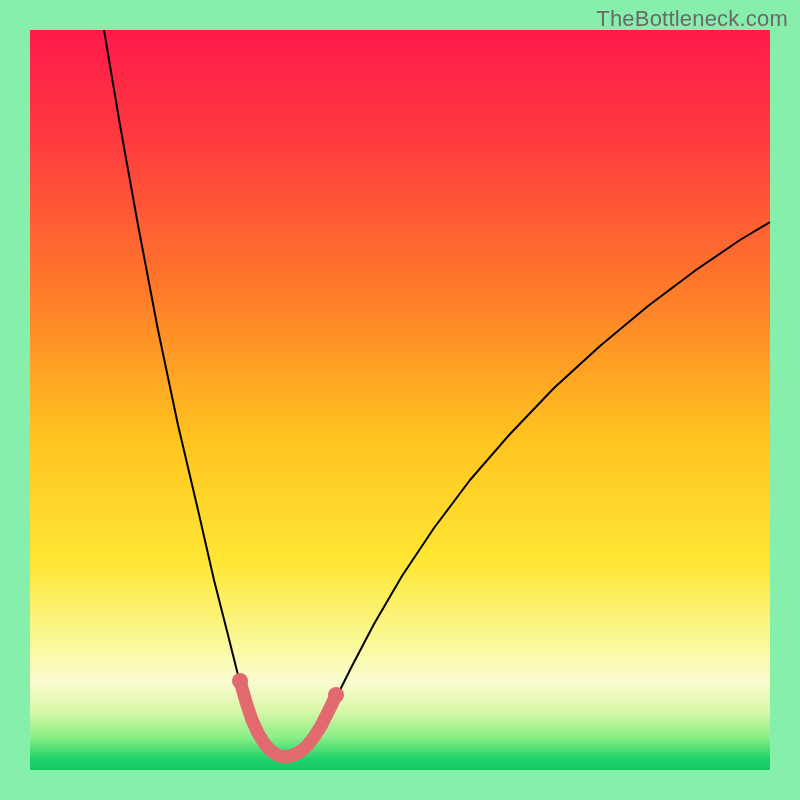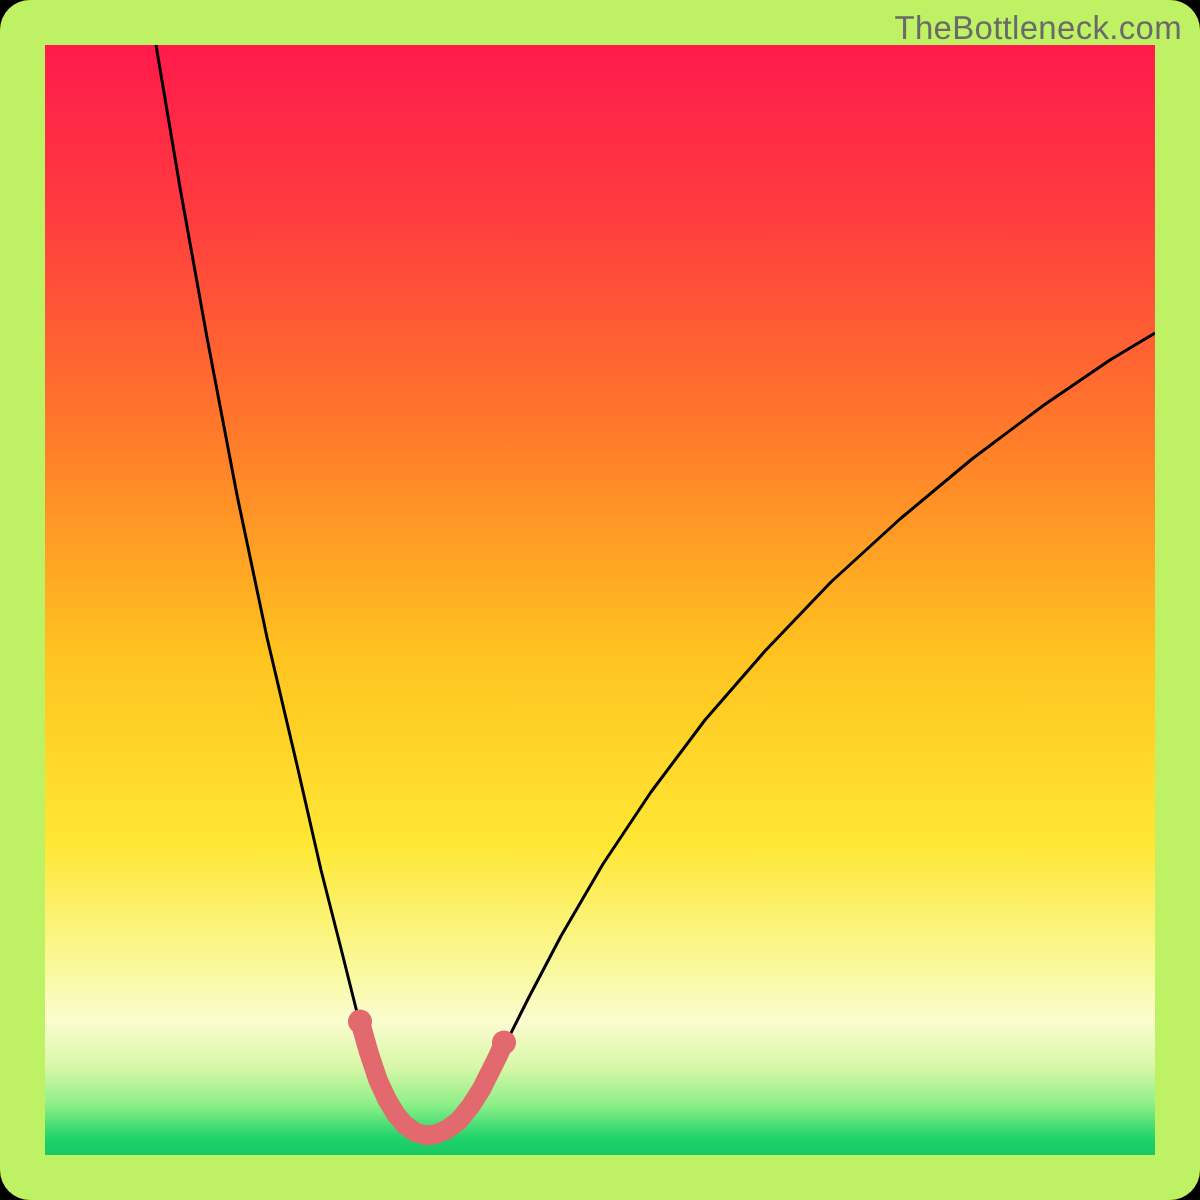--- a/index.html
+++ b/index.html
@@ -8,22 +8,21 @@
     width: 800px;
     height: 800px;
     background: #000;
     overflow: hidden;
     font-family: Arial, Helvetica, sans-serif;
   }
   .frame {
     position: absolute;
     left: 0; top: 0;
     width: 800px; height: 800px;
-    background: #bef264;
-    border-radius: 20px;
+    background: #86efac;
   }
   .plot-area {
     position: absolute;
     left: 30px;
     top: 30px;
     width: 740px;
     height: 740px;
     overflow: hidden;
   }
   .gradient {

